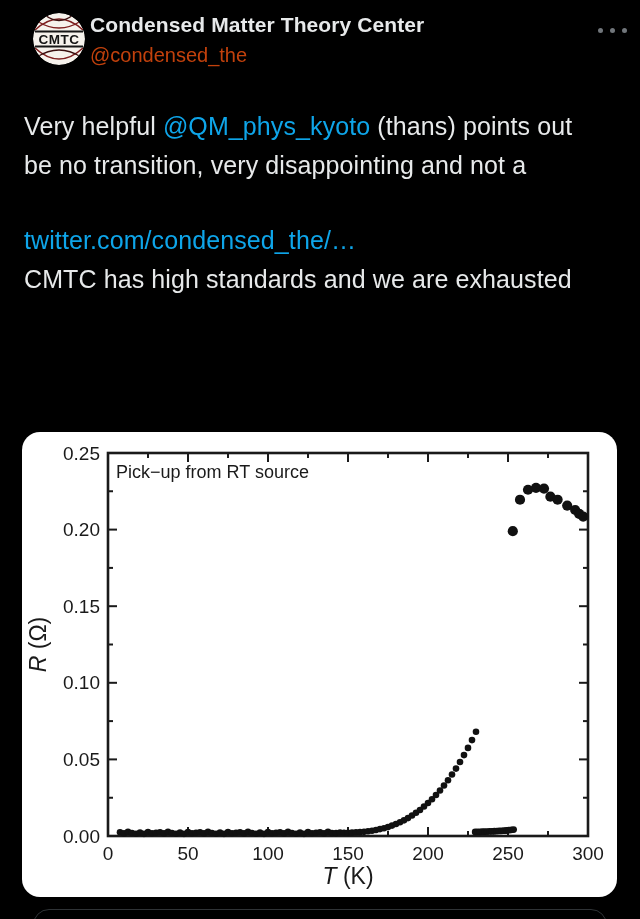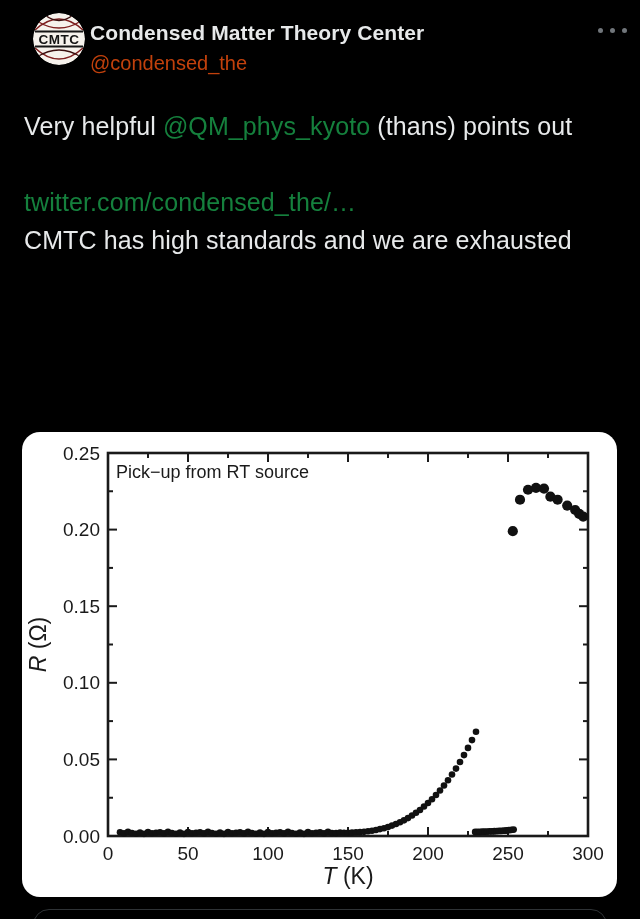--- a/index.html
+++ b/index.html
@@ -1,28 +1,28 @@
 <!DOCTYPE html>
 <html><head>
 <meta charset="utf-8">
 <style>
   html,body{margin:0;padding:0;}
   body{
     width:640px;height:919px;position:relative;overflow:hidden;
     background:#000;font-family:"Liberation Sans",sans-serif;
   }
   .avatar{position:absolute;left:33px;top:13px;width:52px;height:52px;border-radius:50%;overflow:hidden;text-decoration:underline;}
-  .author{position:absolute;left:90px;top:20px;}
+  .author{position:absolute;left:90px;top:12px;}
   .author-name{font-size:21px;font-weight:700;color:#e7e9ea;line-height:26px;letter-spacing:.1px;}
   .author-handle{font-size:20px;color:#c2410c;line-height:24px;margin-top:5px;}
   .more{position:absolute;left:598px;top:28px;display:flex;gap:7px;align-items:center;cursor:pointer;}
   .more .dot{width:5px;height:5px;border-radius:50%;background:#71767b;}
   .tweet-body{position:absolute;left:24px;top:107px;width:600px;}
   .tline{font-size:25px;line-height:38.5px;color:#e7e9ea;letter-spacing:.1px;white-space:nowrap;}
-  .blue{color:#15803d;}
+  .blue{color:#0ea5e9;}
   .para + .para{margin-top:37px;}
   .chart-card{
     position:absolute;left:22px;top:432px;width:595px;height:465px;
     background:#fff;border-radius:18px;overflow:hidden;
   }
   #plot-svg{position:absolute;left:0;top:0;}
   #plot-svg text{font-family:"Liberation Sans",sans-serif;}
   .quote-sliver{
     position:absolute;left:33px;top:909px;width:572px;height:60px;
     border:1.5px solid #2f3336;border-radius:16px;background:#000;
@@ -59,20 +59,21 @@
 
 <div class="more">
   <span class="dot"></span>
   <span class="dot"></span>
   <span class="dot"></span>
 </div>
 
 <div class="tweet-body" id="tweet-body">
     <div class="para">
       <div class="tline"><span>Very helpful </span><span class="blue">@QM_phys_kyoto</span><span> (thans) points out</span></div>
+      <div class="tline"><span>be no transition, very disappointing and not a</span></div>
     </div>
     <div class="para">
       <div class="tline"><span class="blue">twitter.com/condensed_the/…</span></div>
       <div class="tline"><span>CMTC has high standards and we are exhausted</span></div>
     </div>
   </div>
 
 <div class="chart-card">
   <svg id="plot-svg" width="595" height="465" viewBox="0 0 595 465">
       <line x1="86" y1="404" x2="86" y2="395" stroke="#1a1a1a" stroke-width="2"></line>

